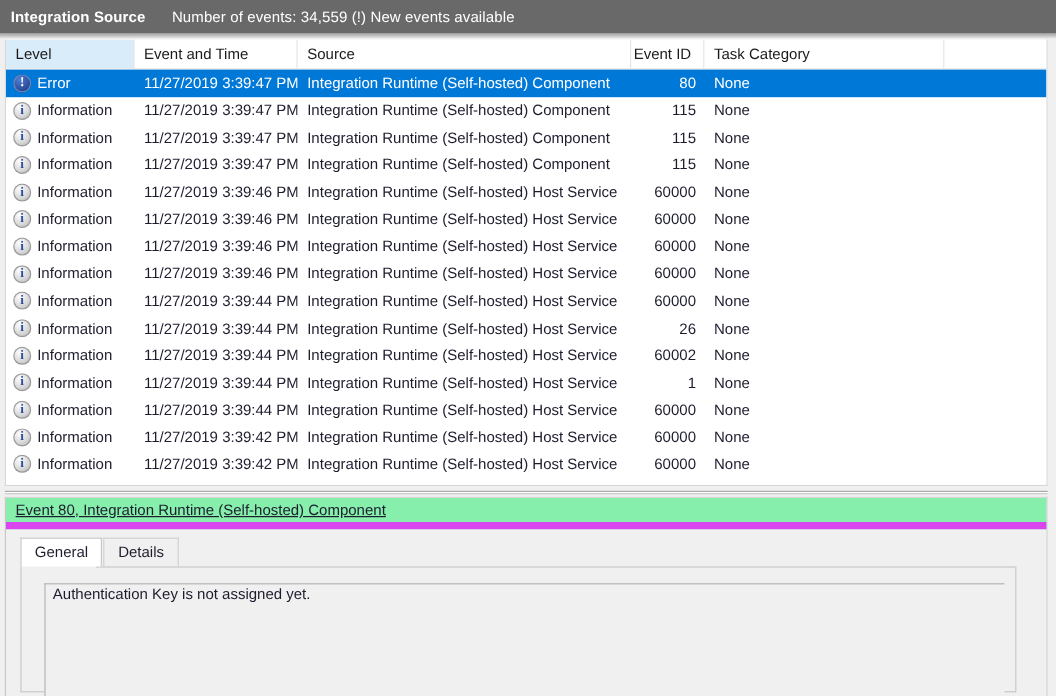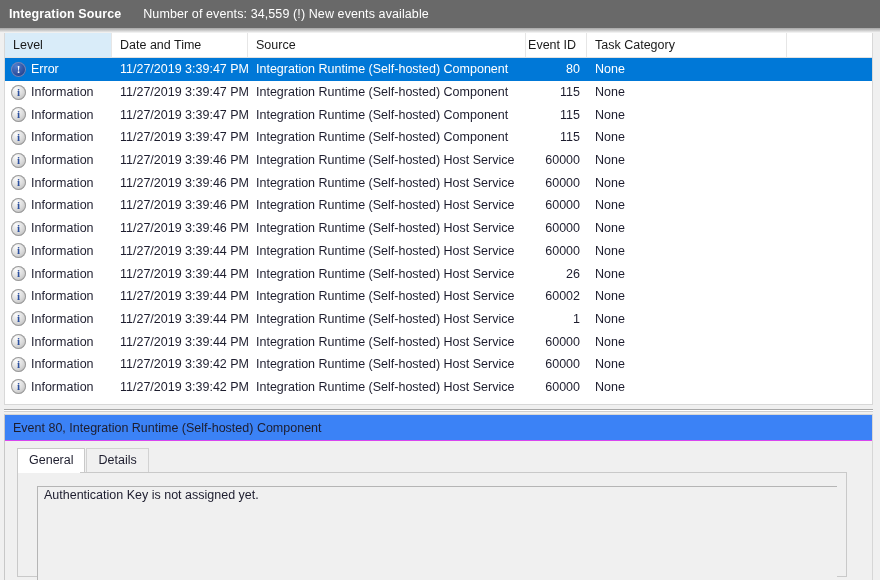--- a/index.html
+++ b/index.html
@@ -166,23 +166,24 @@
     border-right: 1px solid #d6d6d6;
     border-top: 1px solid #d6d6d6;
   }
   .detail-title {
     height: 26px;
     display: flex;
     align-items: center;
     padding-left: 8px;
     font-size: 12.5px;
     color: #1d1d2e;
-    background: #3b82f6;
-    border-bottom: 1px solid #d946ef;
-    white-space: nowrap;
+    background: #86efac;
+    border-bottom: 6px solid #d946ef;
+    white-space: nowrap;
+    text-decoration: underline;
   }
 
   .tabstrip {
     position: relative;
     height: 24px;
     margin: 7px 0 0 12px;
     display: flex;
     align-items: flex-end;
     font-size: 12.5px;
   }
@@ -257,21 +258,21 @@
   </div>
   <div class="titlebar-shadow"></div>
 
   <div class="list-panel">
 
     <div class="list-header">
       <div class="hcell c-level sorted">
         <span>Level</span>
       </div>
       <div class="hcell c-date">
-        <span>Date and Time</span>
+        <span>Event and Time</span>
       </div>
       <div class="hcell c-source">
         <span>Source</span>
       </div>
       <div class="hcell c-eventid num">
         <span>Event ID</span>
       </div>
       <div class="hcell c-task">
         <span>Task Category</span>
       </div>

